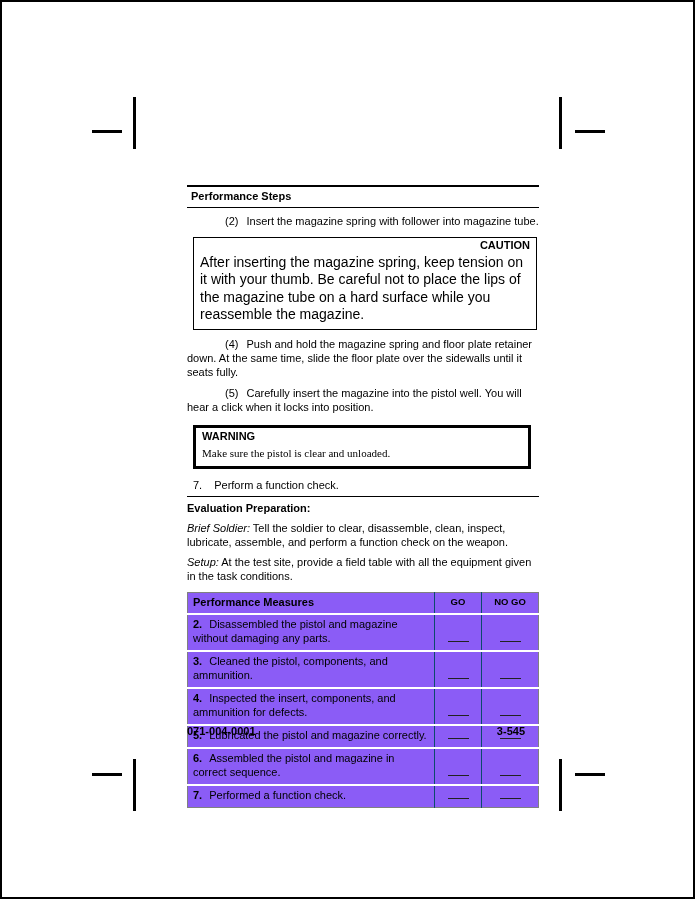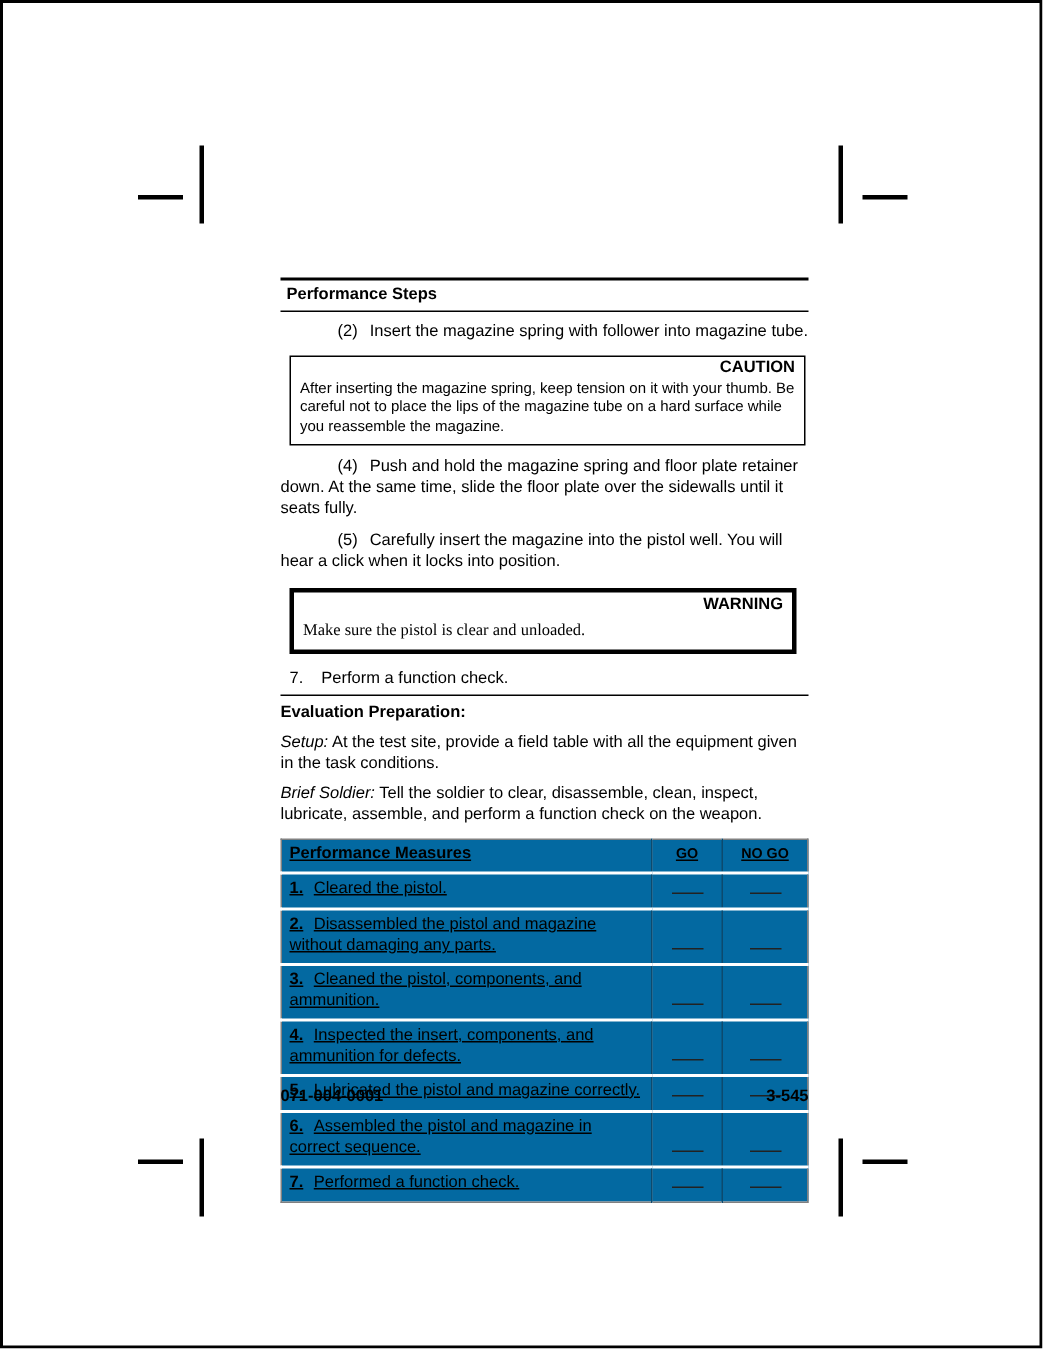--- a/index.html
+++ b/index.html
@@ -45,49 +45,48 @@
     text-indent: 38px;
   }
   p.step .step-label { margin-right: 8px; }
 
   .caution-box {
     border: 1px solid #000;
     margin: 8px 2px 8px 6px;
     padding: 1px 6px 5px 6px;
   }
   .caution-title { text-align: right; font-weight: bold; font-size: 11px; margin-bottom: 1px; }
-  .caution-body { font-size: 10px; line-height: 1.25; }
+  .caution-body { font-size: 14px; line-height: 1.25; }
 
   .warning-box {
     border: 3px solid #000;
     margin: 10px 8px 10px 6px;
     padding: 2px 6px 5px 6px;
   }
-  .warning-title { text-align: right; font-weight: bold; font-size: 11px; margin-bottom: 3px; }
+  .warning-title { text-align: left; font-weight: bold; font-size: 11px; margin-bottom: 3px; }
   .warning-body { font-size: 11px; font-family: Liberation Serif, serif; }
 
   p.step7 { margin: 6px 0 3px 0; padding-left: 6px; }
   p.step7 .num { margin-right: 12px; }
 
   .eval-heading { font-weight: bold; margin: 5px 0 4px 0; }
   p.eval-para { margin: 6px 0; }
   .italic { font-style: italic; }
 
   table.measures {
     width: 100%;
     border-collapse: collapse;
     margin-top: 8px;
     font-size: 11px;
     border: 1px solid #808080;
   }
   table.measures td {
-    background: #0369a1;
+    background: #8b5cf6;
     padding: 3px 5px 4px 5px;
     vertical-align: top;
-    text-decoration: underline;
   }
   table.measures tr.hdr td { font-weight: bold; border-bottom: 1px solid #808080; }
   table.measures tr.row td { border-top: 2px solid #ffffff; }
   table.measures td.go, table.measures td.nogo {
     border-left: 1px solid #0c4a6e;
     text-align: center;
     vertical-align: bottom;
     width: 36px;
   }
   table.measures td.nogo { width: 46px; }
@@ -103,21 +102,21 @@
   }
 
   .footer {
     position: absolute;
     left: 185px; top: 723px;
     width: 352px;
     font-size: 11px;
     font-weight: bold;
   }
   .footer .doc-num { position: absolute; left: 0; width: 320px; text-align: left; }
-  .footer .page-num { position: absolute; right: 0; }
+  .footer .page-num { position: absolute; right: 14px; }
 </style>
 </head>
 <body>
 
 <div class="page">
 
   <div class="crop v tl"></div>
   <div class="crop h tl"></div>
   <div class="crop v tr"></div>
   <div class="crop h tr"></div>
@@ -147,37 +146,32 @@
     <div class="warning-box">
       <div class="warning-title">WARNING</div>
       <div class="warning-body">Make sure the pistol is clear and unloaded.</div>
     </div>
 
     <p class="step7"><span class="num">7.</span><span>Perform a function check.</span></p>
     <div class="rule"></div>
 
     <div class="eval-heading">Evaluation Preparation:</div>
 
+    <p class="eval-para"><span class="italic">Brief Soldier:</span> <span>Tell the soldier to clear, disassemble, clean, inspect, lubricate, assemble, and perform a function check on the weapon.</span></p>
+
     <p class="eval-para"><span class="italic">Setup:</span> <span>At the test site, provide a field table with all the equipment given in the task conditions.</span></p>
-
-    <p class="eval-para"><span class="italic">Brief Soldier:</span> <span>Tell the soldier to clear, disassemble, clean, inspect, lubricate, assemble, and perform a function check on the weapon.</span></p>
 
     <table class="measures">
       <tbody>
           <tr class="hdr">
         <td>Performance Measures</td>
         <td class="go">GO</td>
         <td class="nogo">NO GO</td>
       </tr>
       <tr class="row">
-        <td><span class="row-num">1.</span><span>Cleared the pistol.</span></td>
-        <td class="go"><span class="blank"></span></td>
-        <td class="nogo"><span class="blank"></span></td>
-      </tr>
-      <tr class="row">
         <td><span class="row-num">2.</span><span>Disassembled the pistol and magazine without damaging any parts.</span></td>
         <td class="go"><span class="blank"></span></td>
         <td class="nogo"><span class="blank"></span></td>
       </tr>
       <tr class="row">
         <td><span class="row-num">3.</span><span>Cleaned the pistol, components, and ammunition.</span></td>
         <td class="go"><span class="blank"></span></td>
         <td class="nogo"><span class="blank"></span></td>
       </tr>
       <tr class="row">

